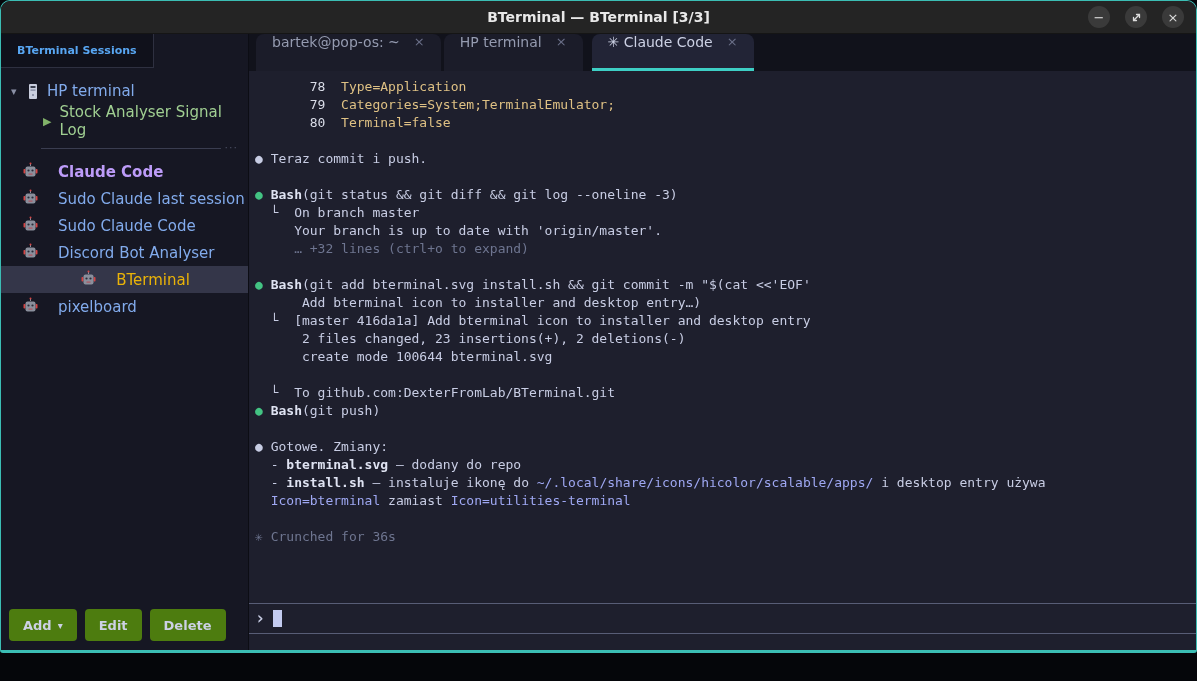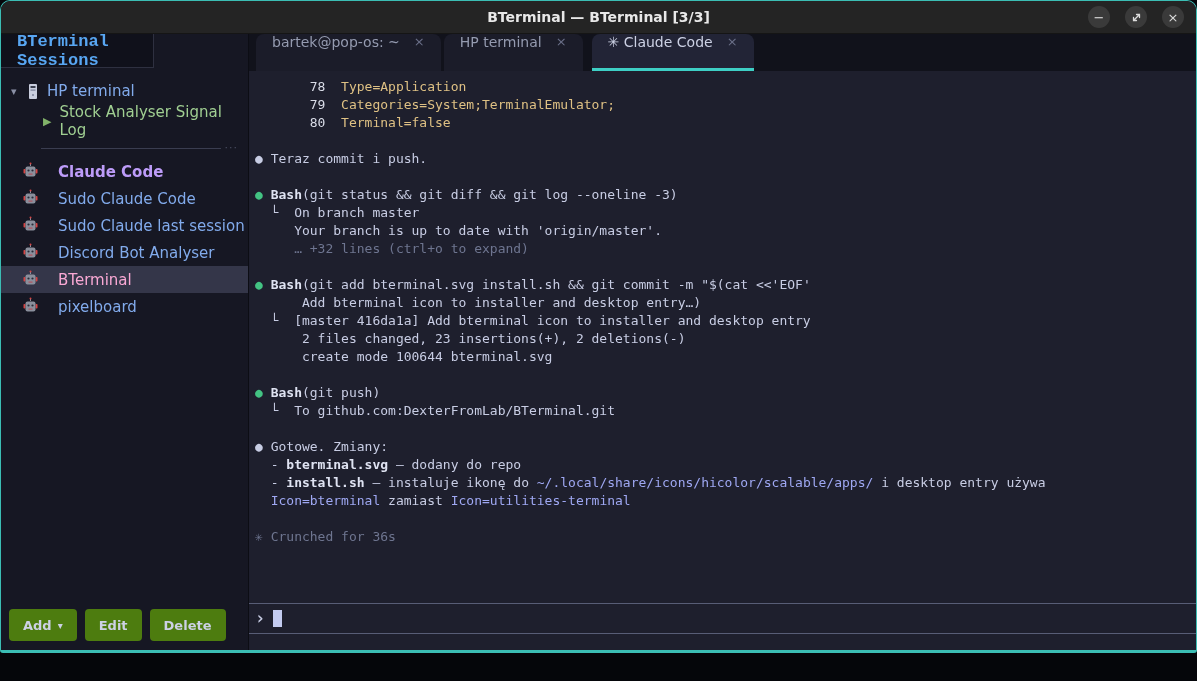--- a/index.html
+++ b/index.html
@@ -36,42 +36,42 @@
   .app-body { flex:1; display:flex; min-height:0; }
 
   
   .sidebar {
     width:248px; flex:none; background:#161723;
     display:flex; flex-direction:column; border-right:1px solid #0c0d14;
   }
   .sb-header-row { height:34px; flex:none; display:flex; background:#10111b; }
   .sb-header {
     width:153px; display:flex; align-items:center; padding-left:16px;
-    color:#58a6f2; font-weight:bold; font-size:17px;
-    border-bottom:1px solid #2e3040; border-right:1px solid #2e3040;font-family:Liberation Mono, monospace;
+    color:#58a6f2; font-weight:bold; font-size:11px;
+    border-bottom:1px solid #2e3040; border-right:1px solid #2e3040;
   }
   .sb-header-rest { flex:1; background:#161723; }
 
   .tree { padding-top:8px; }
   .tree-row { height:30px; display:flex; align-items:center; padding-left:10px; }
   .tree-caret { color:#8a90a5; font-size:11px; width:16px; }
   .tree-label { color:#82abec; font-size:15px; margin-left:8px; }
   .tree-child { padding-left:42px; }
   .play-icon { color:#82b36a; font-size:11px; }
   .tree-child .tree-label { color:#a0cf92; }
 
   .sb-divider { display:flex; align-items:center; margin:8px 10px 6px 40px; height:8px; }
   .sb-divider .line { flex:1; border-top:1px solid #3a3d50; }
   .sb-divider .dots { color:#4a4e62; font-size:11px; margin-left:4px; letter-spacing:1px; line-height:0; }
 
   .sb-items { }
   .sb-item { height:27px; display:flex; align-items:center; padding-left:22px; font-size:15px; color:#82abec;gap:12px; }
   .sb-item .robot { margin-right:8px; flex:none; }
   .sb-item.purple { color:#bd9cf9; font-weight:bold; }
-  .sb-item.selected { background:#343649; color:#f9a8d4; }
+  .sb-item.selected { background:#343649; color:#eab308;justify-content:center; }
 
   .sb-footer { margin-top:auto; padding:0 8px 9px 8px; display:flex; gap:8px; }
   .sb-btn {
     background:#4d7c0f; color:#ccd1e4; border:none; border-radius:4px;
     font-family:"DejaVu Sans", sans-serif; font-weight:bold; font-size:13px;
     height:32px; padding:0 14px; display:flex; align-items:center; gap:6px; cursor:default;
   }
   .sb-btn .caret { font-size:10px; }
 
   
@@ -191,34 +191,34 @@
           <span class="robot"><svg width="15" height="16" viewBox="0 0 15 16">
                 <line x1="7.5" y1="2" x2="7.5" y2="4" stroke="#8a8f9c" stroke-width="1"></line>
                 <circle cx="7.5" cy="1.5" r="1" fill="#d64545"></circle>
                 <rect x="0.5" y="7" width="2" height="4.5" rx="0.8" fill="#d64545"></rect>
                 <rect x="12.5" y="7" width="2" height="4.5" rx="0.8" fill="#d64545"></rect>
                 <rect x="2.5" y="4.5" width="10" height="10" rx="2" fill="#8a8f9c"></rect>
                 <circle cx="5.5" cy="8.5" r="1.1" fill="#2a2d3a"></circle>
                 <circle cx="9.5" cy="8.5" r="1.1" fill="#2a2d3a"></circle>
                 <rect x="5.5" y="11.5" width="4" height="1.2" fill="#b05560"></rect>
               </svg></span>
+          <span>Sudo Claude last session</span>
+        </div>
+        <div class="sb-item">
+          <span class="robot"><svg width="15" height="16" viewBox="0 0 15 16">
+                <line x1="7.5" y1="2" x2="7.5" y2="4" stroke="#8a8f9c" stroke-width="1"></line>
+                <circle cx="7.5" cy="1.5" r="1" fill="#d64545"></circle>
+                <rect x="0.5" y="7" width="2" height="4.5" rx="0.8" fill="#d64545"></rect>
+                <rect x="12.5" y="7" width="2" height="4.5" rx="0.8" fill="#d64545"></rect>
+                <rect x="2.5" y="4.5" width="10" height="10" rx="2" fill="#8a8f9c"></rect>
+                <circle cx="5.5" cy="8.5" r="1.1" fill="#2a2d3a"></circle>
+                <circle cx="9.5" cy="8.5" r="1.1" fill="#2a2d3a"></circle>
+                <rect x="5.5" y="11.5" width="4" height="1.2" fill="#b05560"></rect>
+              </svg></span>
           <span>Sudo Claude Code</span>
-        </div>
-        <div class="sb-item">
-          <span class="robot"><svg width="15" height="16" viewBox="0 0 15 16">
-                <line x1="7.5" y1="2" x2="7.5" y2="4" stroke="#8a8f9c" stroke-width="1"></line>
-                <circle cx="7.5" cy="1.5" r="1" fill="#d64545"></circle>
-                <rect x="0.5" y="7" width="2" height="4.5" rx="0.8" fill="#d64545"></rect>
-                <rect x="12.5" y="7" width="2" height="4.5" rx="0.8" fill="#d64545"></rect>
-                <rect x="2.5" y="4.5" width="10" height="10" rx="2" fill="#8a8f9c"></rect>
-                <circle cx="5.5" cy="8.5" r="1.1" fill="#2a2d3a"></circle>
-                <circle cx="9.5" cy="8.5" r="1.1" fill="#2a2d3a"></circle>
-                <rect x="5.5" y="11.5" width="4" height="1.2" fill="#b05560"></rect>
-              </svg></span>
-          <span>Sudo Claude last session</span>
         </div>
         <div class="sb-item">
           <span class="robot"><svg width="15" height="16" viewBox="0 0 15 16">
                 <line x1="7.5" y1="2" x2="7.5" y2="4" stroke="#8a8f9c" stroke-width="1"></line>
                 <circle cx="7.5" cy="1.5" r="1" fill="#d64545"></circle>
                 <rect x="0.5" y="7" width="2" height="4.5" rx="0.8" fill="#d64545"></rect>
                 <rect x="12.5" y="7" width="2" height="4.5" rx="0.8" fill="#d64545"></rect>
                 <rect x="2.5" y="4.5" width="10" height="10" rx="2" fill="#8a8f9c"></rect>
                 <circle cx="5.5" cy="8.5" r="1.1" fill="#2a2d3a"></circle>
                 <circle cx="9.5" cy="8.5" r="1.1" fill="#2a2d3a"></circle>
@@ -297,22 +297,22 @@
             <div class="term-line"><span class="sg-fg">  └  On branch master</span></div>
             <div class="term-line"><span class="sg-fg">     Your branch is up to date with 'origin/master'.</span></div>
             <div class="term-line"><span class="sg-dim">     … +32 lines (ctrl+o to expand)</span></div>
             <div class="term-line"></div>
             <div class="term-line"><span class="sg-grn">●</span><span class="sg-fg"> </span><span class="sg-bold">Bash</span><span class="sg-fg">(git add bterminal.svg install.sh &amp;&amp; git commit -m "$(cat &lt;&lt;'EOF'</span></div>
             <div class="term-line"><span class="sg-fg">      Add bterminal icon to installer and desktop entry…)</span></div>
             <div class="term-line"><span class="sg-fg">  └  [master 416da1a] Add bterminal icon to installer and desktop entry</span></div>
             <div class="term-line"><span class="sg-fg">      2 files changed, 23 insertions(+), 2 deletions(-)</span></div>
             <div class="term-line"><span class="sg-fg">      create mode 100644 bterminal.svg</span></div>
             <div class="term-line"></div>
+            <div class="term-line"><span class="sg-fg">  └  To github.com:DexterFromLab/BTerminal.git</span></div>
             <div class="term-line"><span class="sg-grn">●</span><span class="sg-fg"> </span><span class="sg-bold">Bash</span><span class="sg-fg">(git push)</span></div>
-            <div class="term-line"><span class="sg-fg">  └  To github.com:DexterFromLab/BTerminal.git</span></div>
             <div class="term-line"></div>
             <div class="term-line"><span class="sg-fg">● Gotowe. Zmiany:</span></div>
             <div class="term-line"><span class="sg-fg">  - </span><span class="sg-bold">bterminal.svg</span><span class="sg-fg"> — dodany do repo</span></div>
             <div class="term-line"><span class="sg-fg">  - </span><span class="sg-bold">install.sh</span><span class="sg-fg"> — instaluje ikonę do </span><span class="sg-per">~/.local/share/icons/hicolor/scalable/apps/</span><span class="sg-fg"> i desktop entry używa</span></div>
             <div class="term-line"><span class="sg-fg">  </span><span class="sg-per">Icon=bterminal</span><span class="sg-fg"> zamiast </span><span class="sg-per">Icon=utilities-terminal</span></div>
             <div class="term-line"></div>
             <div class="term-line"><span class="sg-dim">✳ Crunched for 36s</span></div>
           </div>
 
         <div class="term-input">

